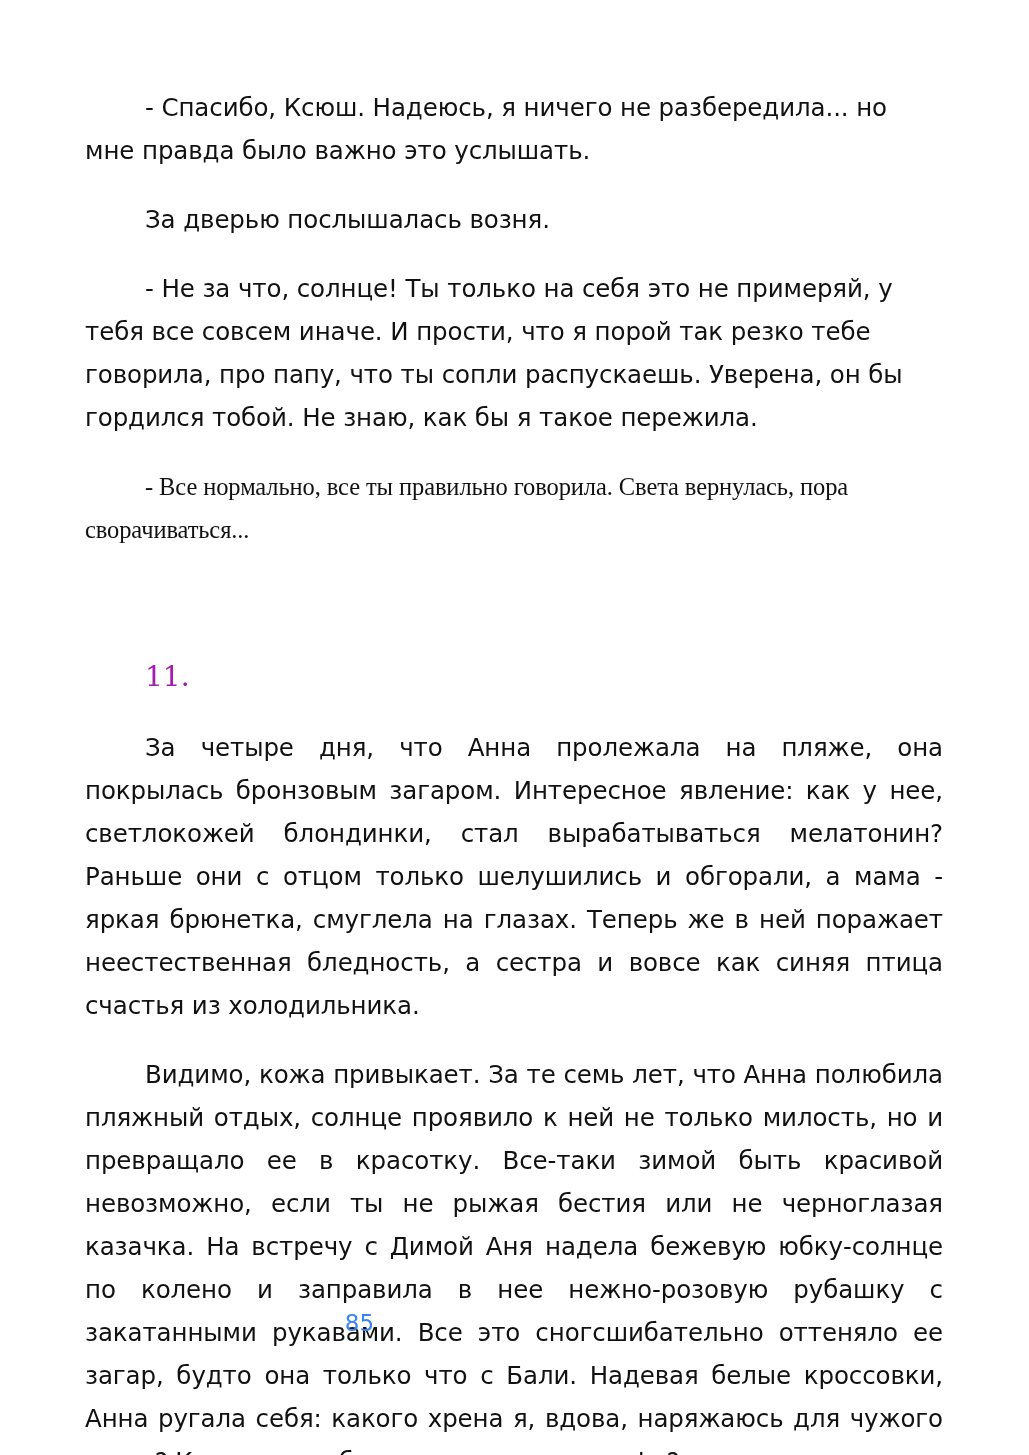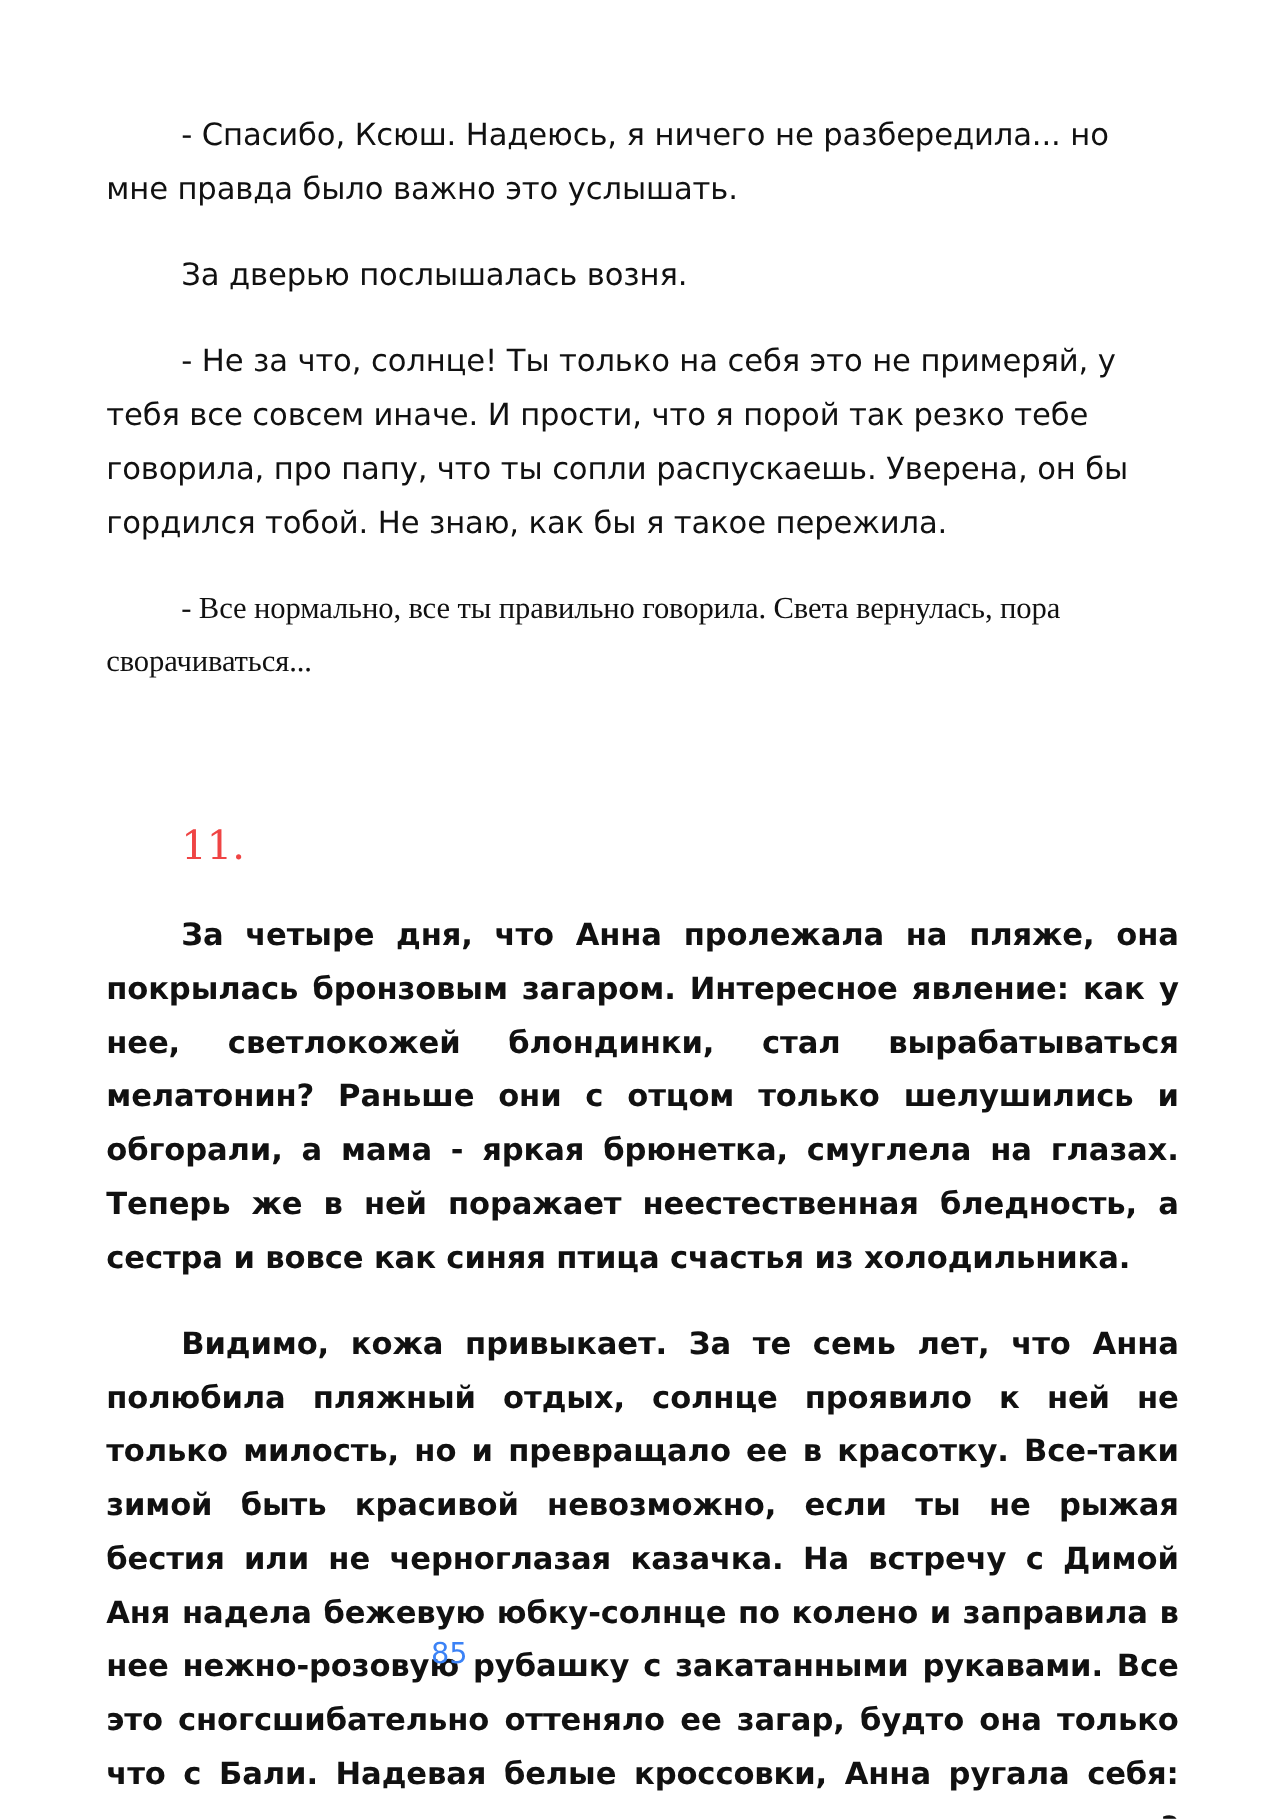--- a/index.html
+++ b/index.html
@@ -43,39 +43,38 @@
     text-indent: 60px;
     text-align: left;
     letter-spacing: -0.1px;
     word-spacing: 0px;
     color: #111111;
   }
 
   .para.justify {
     text-align: justify;
     text-justify: inter-word;
-    font-weight: bold;
   }
 
   .para.last-in-block {
     margin-bottom: 26px;
     font-family: Liberation Serif, serif;
   }
 
   .section-gap {
     height: 78px;
   }
 
   .section-number {
     margin: 0 0 28px 0;
     font-family: "DejaVu Serif", "Liberation Serif", serif;
-    font-size: 32px;
+    font-size: 28px;
     line-height: 43px;
     text-indent: 60px;
-    color: #ef4444;
+    color: #a21caf;
     letter-spacing: 0px;
   }
 
   .page-number {
     position: absolute;
     left: 0;
     top: 1308px;
     width: 1029px;
     text-align: center;
     padding-right: 310px;

